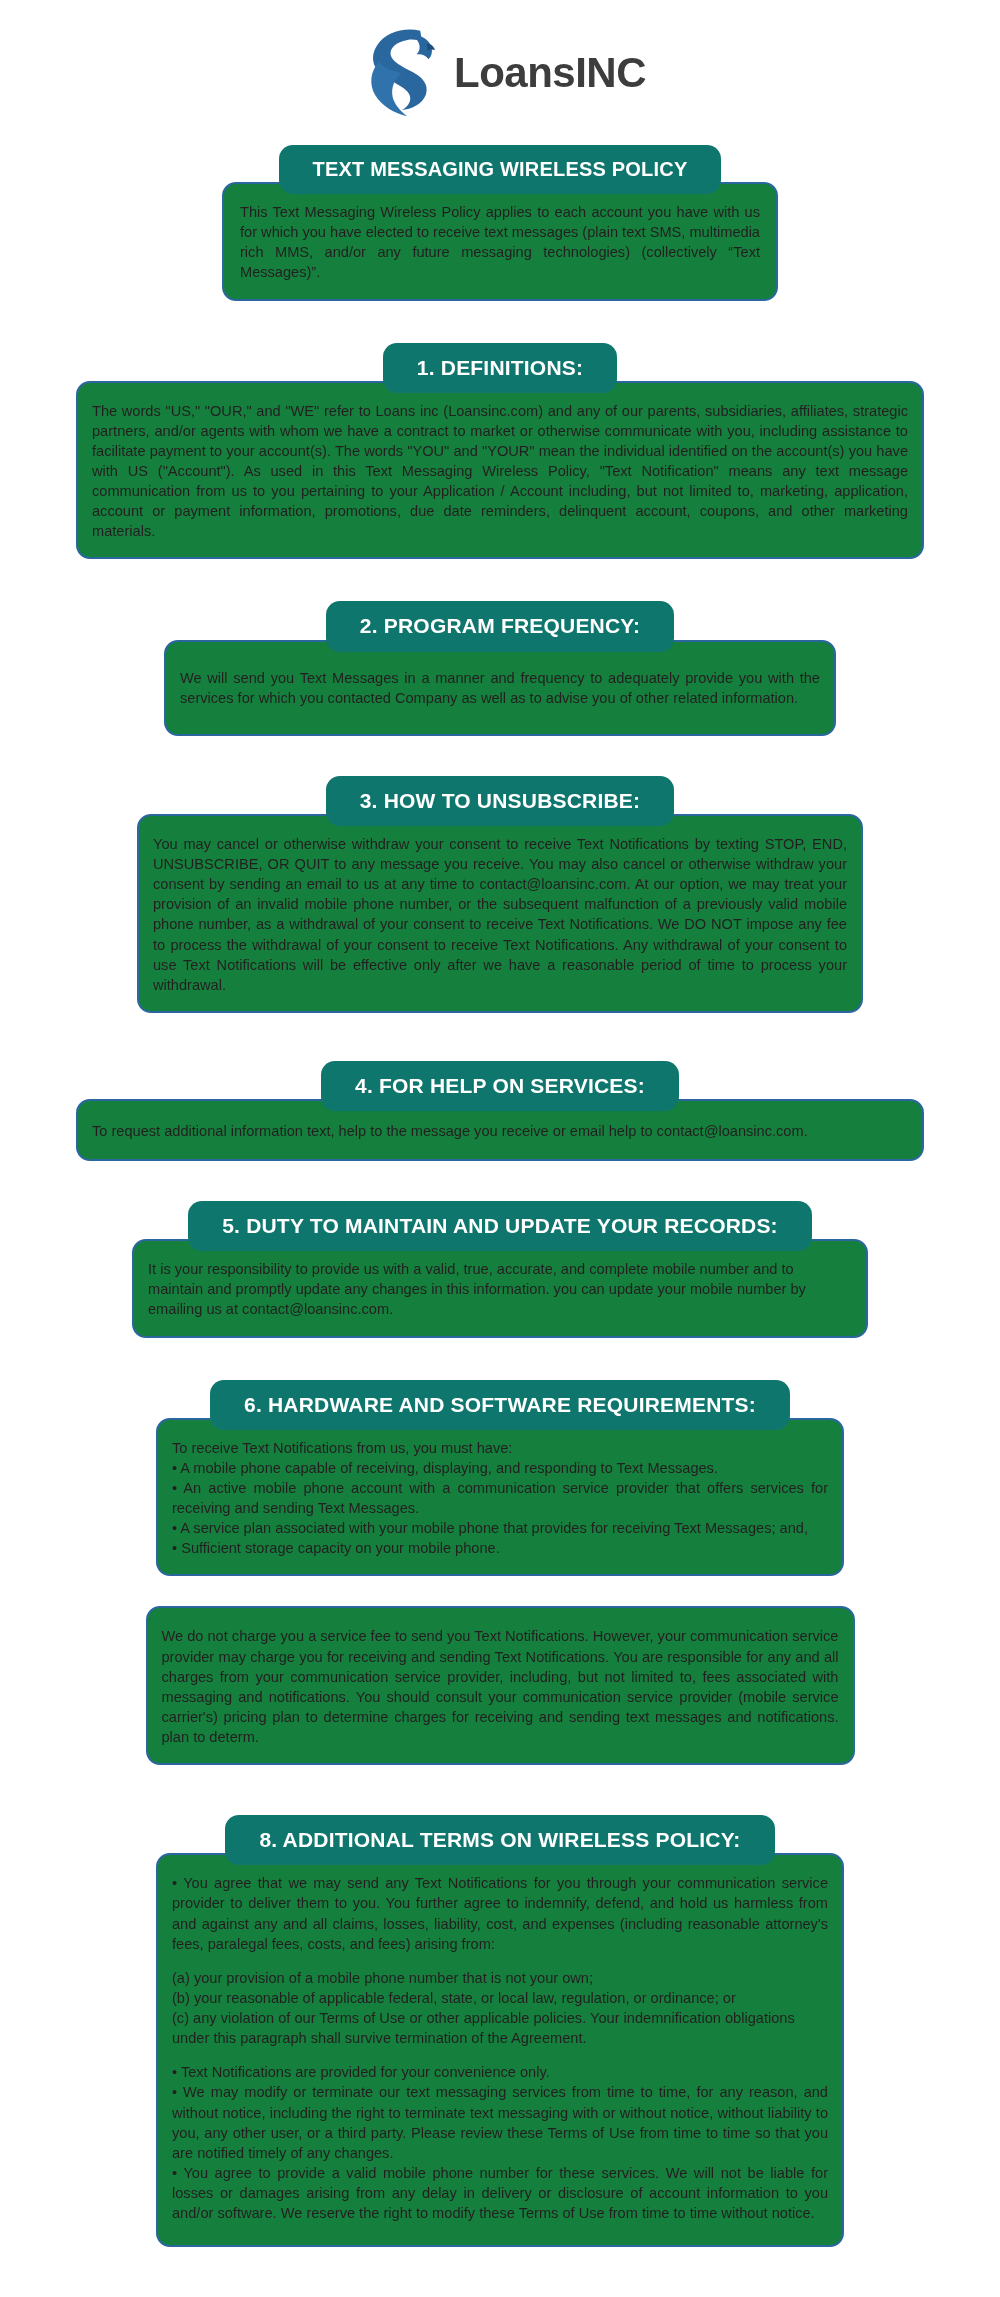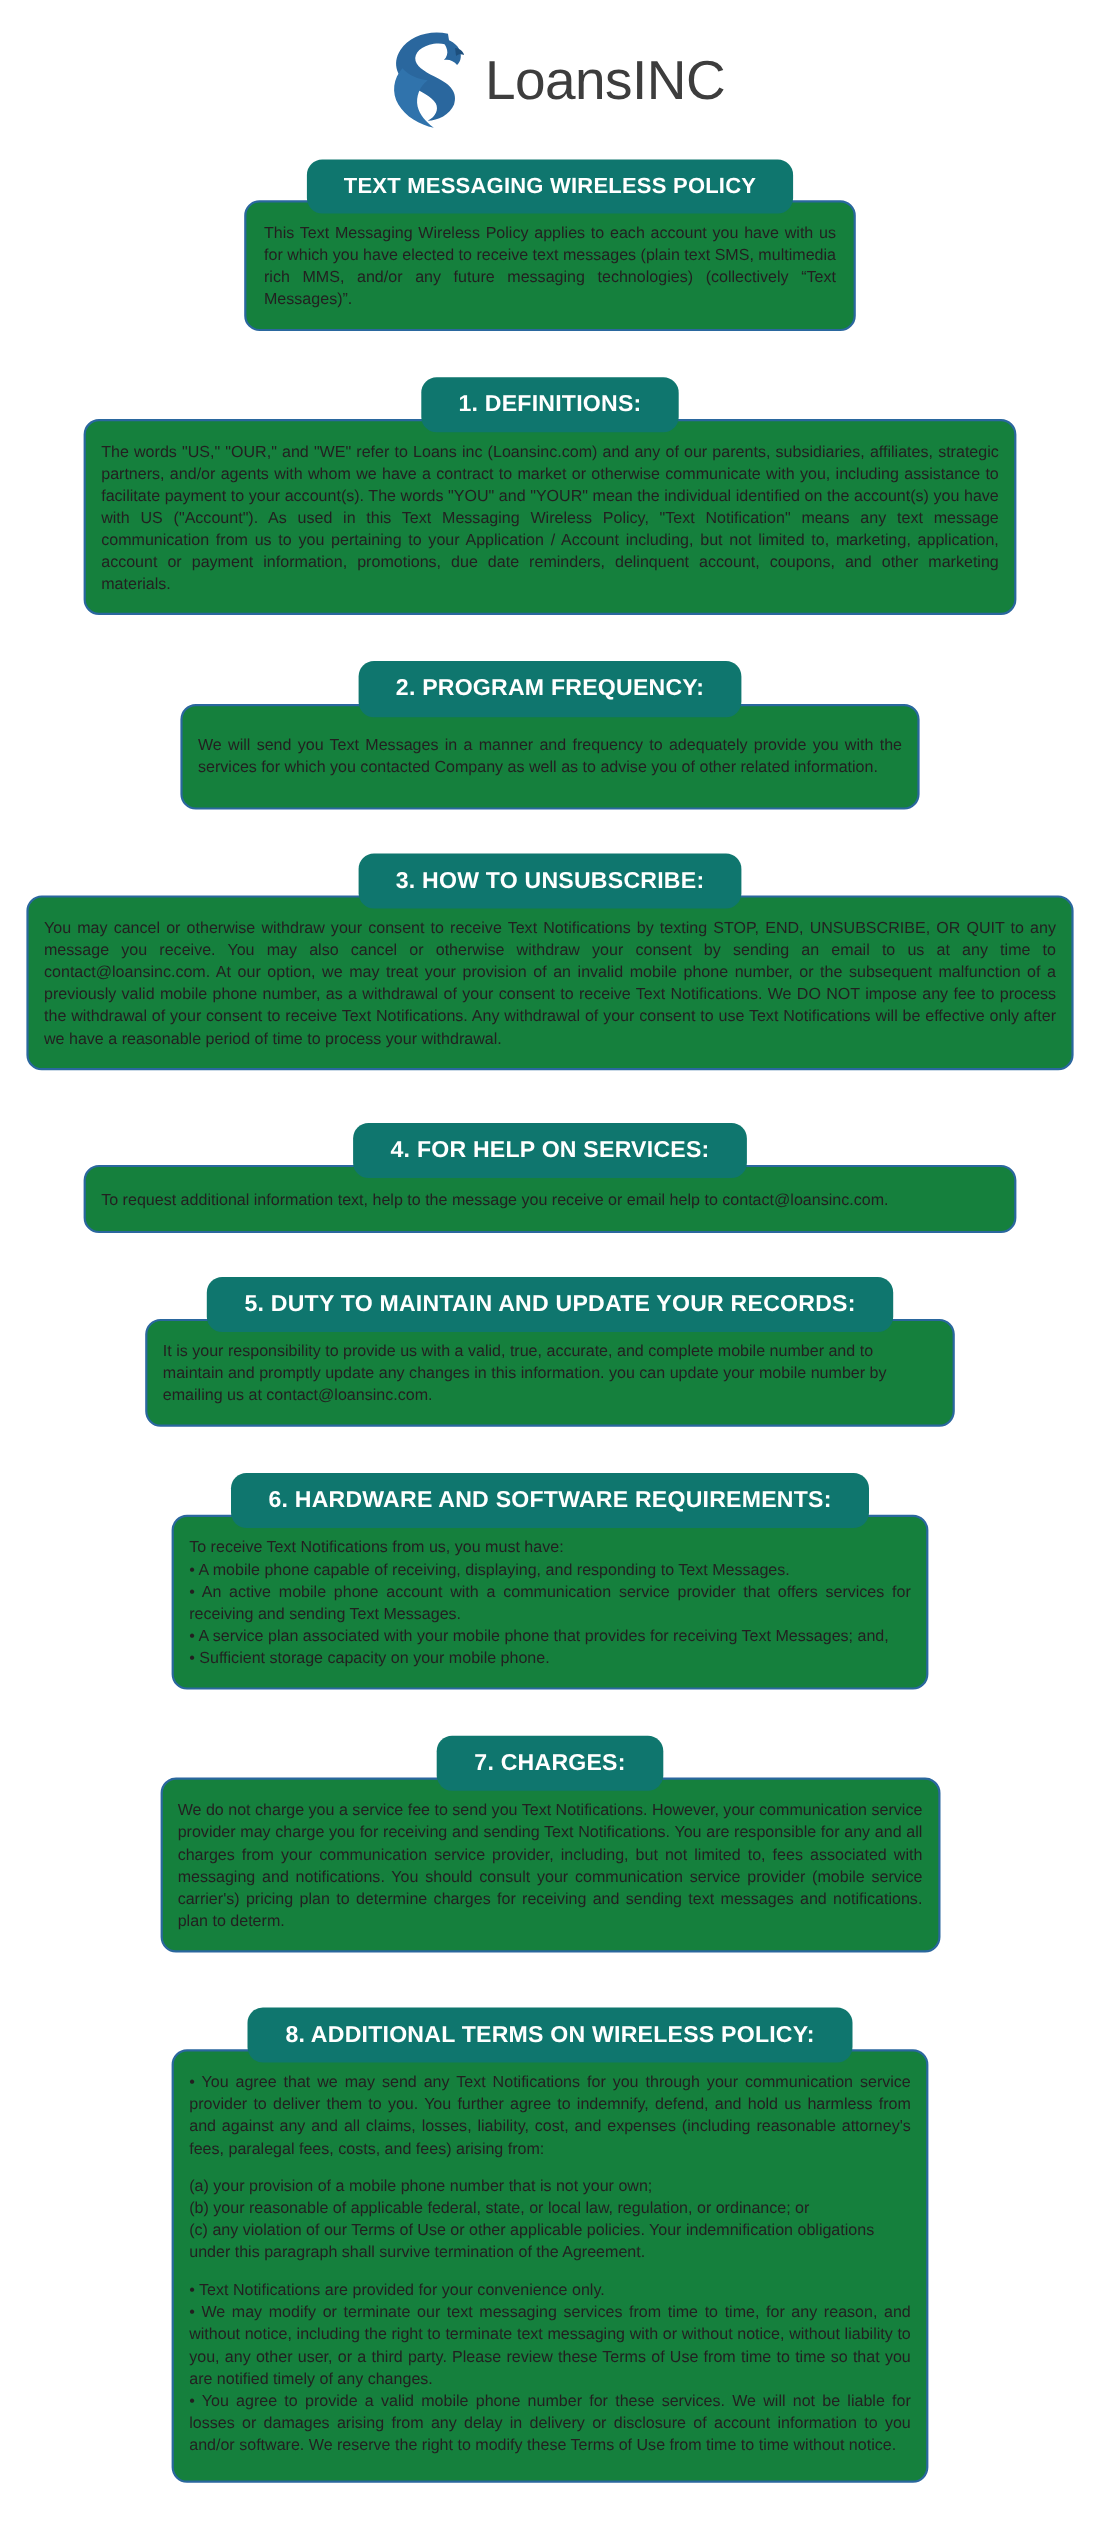--- a/index.html
+++ b/index.html
@@ -29,22 +29,22 @@
     height: 145px;
     gap: 6px;
   }
   .logo-mark {
     width: 92px;
     height: 96px;
     display: block;
   }
   .logo-text {
     font-family: "Liberation Sans", sans-serif;
-    font-size: 50px;
-    font-weight: 400;
+    font-size: 42px;
+    font-weight: 700;
     color: #3d3d3d;
     letter-spacing: -0.5px;
     line-height: 1;
     margin-left: 2px;
   }
 
   
   .section {
     position: relative;
     margin: 0 auto;
@@ -89,21 +89,21 @@
   .body-box p + p { margin-top: 0; }
   .body-box p.gap { margin-top: 14px; }
   .body-box p.left { text-align: left; }
 
   
   .sec-intro .heading { font-size: 20px; }
   .sec-intro .body-box { width: 556px; padding-left: 16px; padding-right: 16px; }
 
   .sec-1 .body-box { width: 848px; }
   .sec-2 .body-box { width: 672px; padding-top: 26px; padding-bottom: 26px; }
-  .sec-3 .body-box { width: 952px; }
+  .sec-3 .body-box { width: 726px; }
   .sec-4 .body-box { width: 848px; padding-top: 20px; padding-bottom: 18px; }
   .sec-5 .body-box { width: 736px; }
   .sec-6 .body-box { width: 688px; }
   .sec-7 .body-box { width: 709px; }
   .sec-8 .body-box { width: 688px; padding-bottom: 22px; }
 
   .sp-1 { height: 42px; }
   .sp-2 { height: 42px; }
   .sp-3 { height: 40px; }
   .sp-4 { height: 48px; }
@@ -208,23 +208,20 @@
       <p class="left">• A mobile phone capable of receiving, displaying, and responding to Text Messages.</p>
       <p>• An active mobile phone account with a communication service provider that offers services for receiving and sending Text Messages.</p>
       <p class="left">• A service plan associated with your mobile phone that provides for receiving Text Messages; and,</p>
       <p class="left">• Sufficient storage capacity on your mobile phone.</p>
     </div>
   </div>
 
   <div class="sp-7"></div>
 
   <div class="section sec-7">
-    <div class="heading-row">
-      <div class="heading">7. CHARGES:</div>
-    </div>
     <div class="body-box">
       <p>We do not charge you a service fee to send you Text Notifications. However, your communication service provider may charge you for receiving and sending Text Notifications. You are responsible for any and all charges from your communication service provider, including, but not limited to, fees associated with messaging and notifications. You should consult your communication service provider (mobile service carrier's) pricing plan to determine charges for receiving and sending text messages and notifications. plan to determ.</p>
     </div>
   </div>
 
   <div class="sp-8"></div>
 
   <div class="section sec-8">
     <div class="heading-row">
       <div class="heading">8.   ADDITIONAL TERMS ON WIRELESS POLICY:</div>

